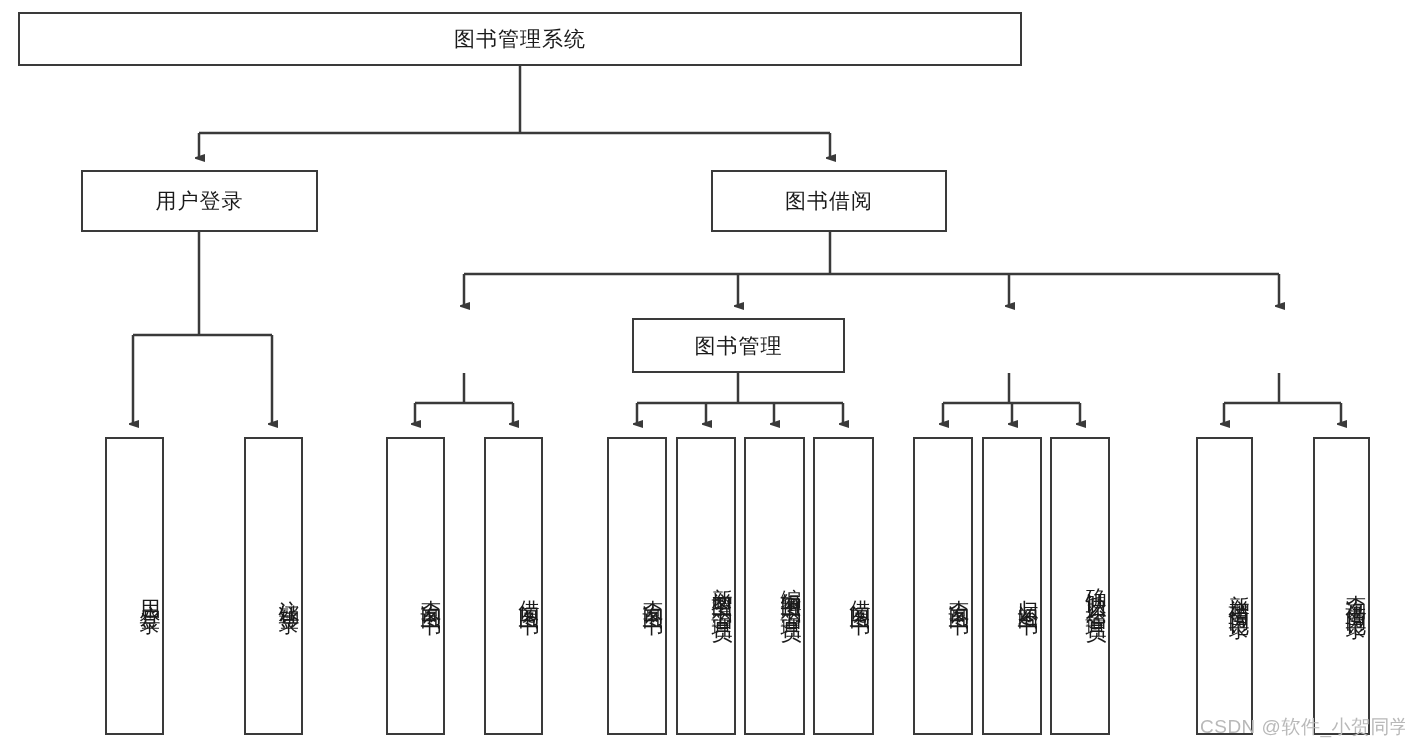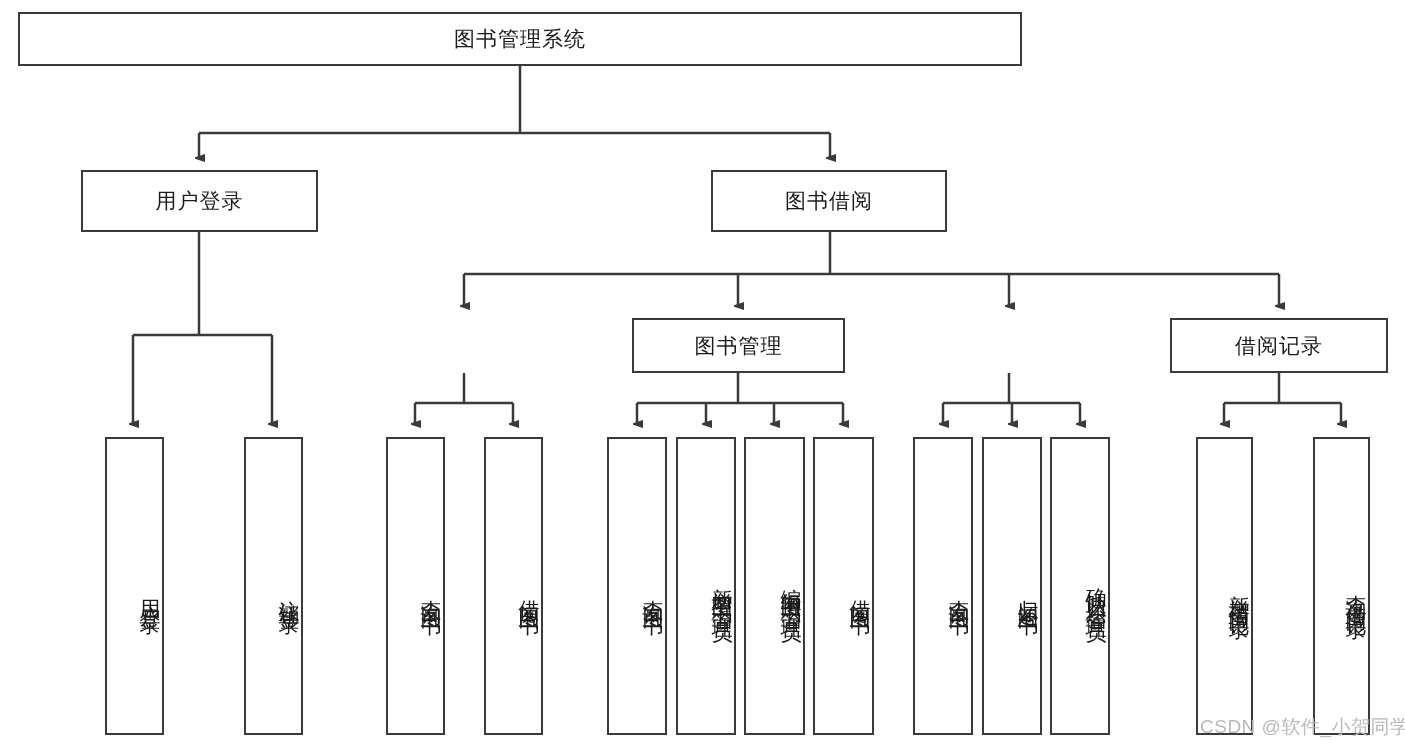--- a/index.html
+++ b/index.html
@@ -125,23 +125,20 @@
   <div class="node horiz" id="node-l2-0" style="left: 81px; top: 170px; width: 237px; height: 62px;">
     <span class="node-label">用户登录</span>
   </div>
   <div class="node horiz" id="node-l2-1" style="left: 711px; top: 170px; width: 236px; height: 62px;">
     <span class="node-label">图书借阅</span>
   </div>
 
   <div class="node horiz" id="node-l3-1" style="left: 632px; top: 318px; width: 213px; height: 55px;">
     <span class="node-label">图书管理</span>
   </div>
-  <div class="node horiz" id="node-l3-3" style="left: 1170px; top: 318px; width: 218px; height: 55px;">
-    <span class="node-label">借阅记录</span>
-  </div>
 
   <div class="node vert" id="node-leaf-0" style="left: 105px; top: 437px; width: 59px; height: 298px;">
     <span class="node-label">用户登录</span>
   </div>
   <div class="node vert" id="node-leaf-1" style="left: 244px; top: 437px; width: 59px; height: 298px;">
     <span class="node-label">注销登录</span>
   </div>
   <div class="node vert" id="node-leaf-2" style="left: 386px; top: 437px; width: 59px; height: 298px;">
     <span class="node-label">查询图书</span>
   </div>

